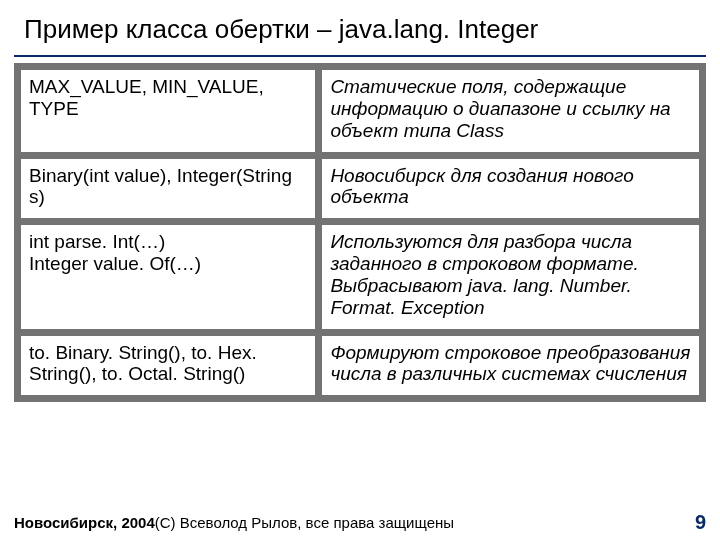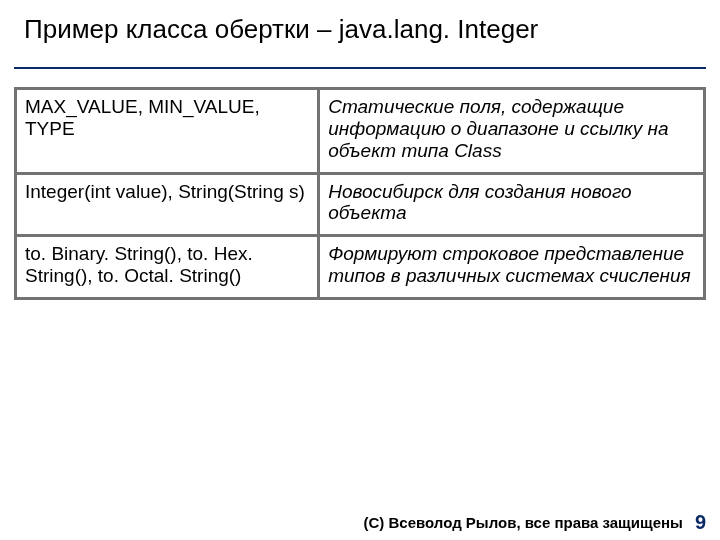--- a/index.html
+++ b/index.html
@@ -1,15 +1,15 @@
 <!DOCTYPE html>
 <html><head>
 <meta charset="utf-8">
 <style>
-  * { box-sizing: border-box; margin: 0; padding: 0; gap: 12px; }
+  * { box-sizing: border-box; margin: 0; padding: 0; }
   body {
     width: 720px;
     height: 540px;
     background: #fff;
     font-family: Arial, Helvetica, sans-serif;
     color: #000;
     position: relative;
     overflow: hidden;
   }
   .slide {
@@ -30,21 +30,21 @@
     border-top: 2px solid #0a2a66;
     margin: 0 0 6px 0;
   }
   table.main {
     width: 100%;
     border-collapse: collapse;
     table-layout: fixed;
     flex: 0 0 auto;
   }
   table.main td {
-    border: 3px solid #737373;
+    border: 7px solid #737373;
     padding: 6px 8px 10px 8px;
     vertical-align: top;
     font-size: 19px;
     line-height: 1.15;
   }
   table.main td.left {
     width: 44%;
   }
   table.main td.right {
     width: 56%;
@@ -58,22 +58,22 @@
     display: flex;
     align-items: center;
     font-size: 15px;
   }
   .footer .loc {
     font-weight: 700;
     flex: 0 0 auto;
   }
   .footer .copy {
     flex: 1 1 auto;
-    text-align: right;
-    font-weight: 700;
+    text-align: left;
+    font-weight: 400;
   }
   .footer .num {
     flex: 0 0 auto;
     color: #0a2a66;
     font-weight: 700;
     font-size: 20px;
   }
 </style>
 </head>
 <body>
@@ -81,26 +81,31 @@
 <div class="slide">
   <div class="title">Пример класса обертки – java.lang. Integer</div>
   <hr class="rule">
   <table class="main">
     <tbody>
       <tr>
         <td class="left">MAX_VALUE, MIN_VALUE, TYPE</td>
         <td class="right">Статические поля, содержащие информацию о диапазоне и ссылку на объект типа Class</td>
       </tr>
       <tr>
-        <td class="left">Integer(int value), String(String s)</td>
+        <td class="left">Binary(int value), Integer(String s)</td>
         <td class="right">Новосибирск для создания нового объекта</td>
       </tr>
       <tr>
+        <td class="left">int parse. Int(…)<br>Integer value. Of(…)</td>
+        <td class="right">Используются для разбора числа заданного в строковом формате. Выбрасывают java. lang. Number. Format. Exception</td>
+      </tr>
+      <tr>
         <td class="left">to. Binary. String(), to. Hex. String(), to. Octal. String()</td>
-        <td class="right">Формируют строковое представление типов в различных системах счисления</td>
+        <td class="right">Формируют строковое преобразования числа в различных системах счисления</td>
       </tr>
     </tbody>
   </table>
   <div class="footer">
+    <span class="loc">Новосибирск, 2004</span>
     <span class="copy">(С) Всеволод Рылов, все права защищены</span>
     <span class="num">9</span>
   </div>
 </div>
 
 </body></html>

